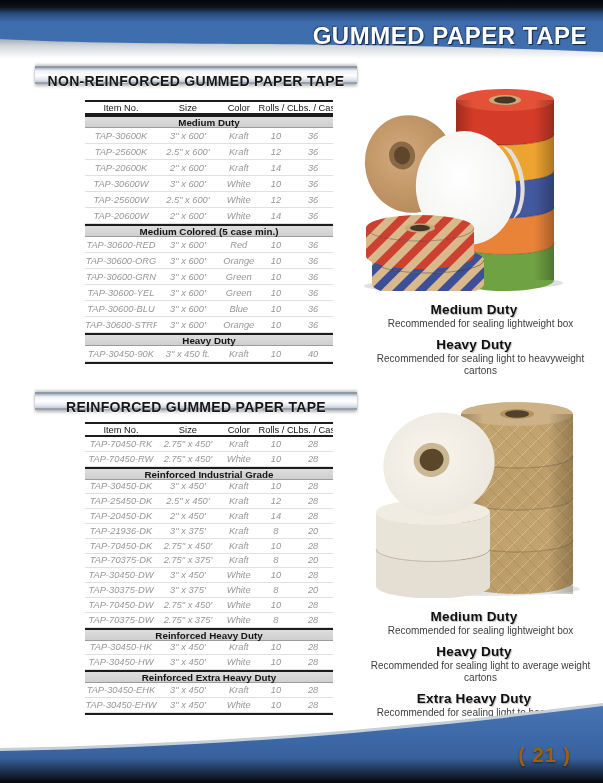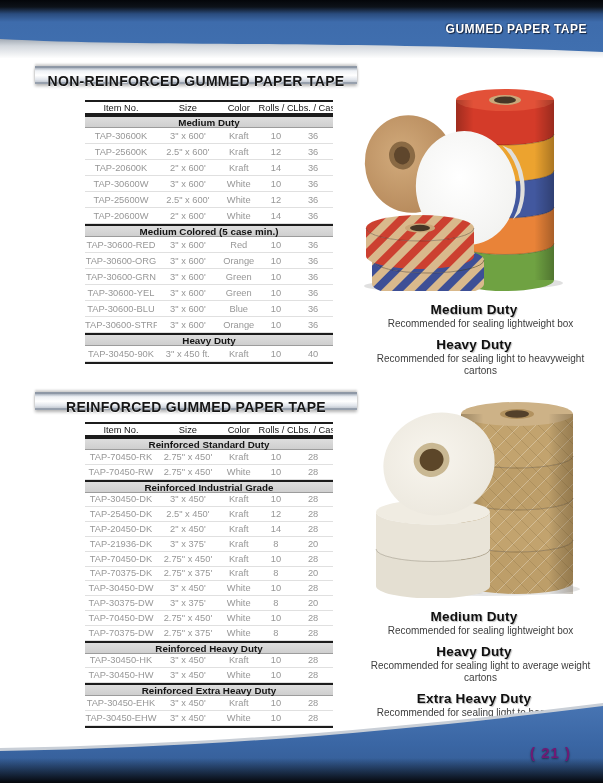--- a/index.html
+++ b/index.html
@@ -5,21 +5,21 @@
   * { margin:0; padding:0; box-sizing:border-box; }
   html,body { width:603px; height:783px; }
   body { font-family:"Liberation Sans", sans-serif; background:#ffffff; overflow:hidden; }
   .page { position:relative; width:603px; height:783px; background:#ffffff; overflow:hidden; }
 
   
   .top-banner { position:absolute; left:0; top:0; width:603px; height:58px; }
   .top-banner svg { position:absolute; left:0; top:0; }
   .banner-title {
     position:absolute; right:16px; top:22px;
-    font-size:12px; font-weight:bold; color:#ffffff; letter-spacing:0.5px;
+    font-size:24px; font-weight:bold; color:#ffffff; letter-spacing:0.5px;
     text-shadow:1px 1px 1px rgba(10,20,40,0.85), -1px -1px 1px rgba(10,20,40,0.35);
   }
 
   
   .title-band {
     position:absolute; left:35px; width:322px; height:18px; line-height:26px;
     text-align:center; font-size:14px; font-weight:bold; color:#161616; letter-spacing:0.3px;
     background:linear-gradient(180deg,#a9b2bf 0%, #eef1f5 20%, #ffffff 52%, #e2e6ec 82%, #c4cad3 100%);
     border-top:2px solid #8e98a6; border-bottom:2px solid #97a0ad;
     box-shadow:0 2px 3px rgba(0,0,0,0.30), 0 -2px 2px rgba(0,0,0,0.18);
@@ -34,21 +34,21 @@
   #table1 { top:422px; }
   .trow { display:flex; align-items:center; }
   .thead { border-top:2px solid #1c1c1c; border-bottom:2px solid #1c1c1c; height:15px; font-weight:normal; color:#161616; }
   .thead .tc { font-size:9.3px; }
   .sbar {
     border-top:2px solid #1c1c1c; border-bottom:1px solid #9c9c9c;
     background:linear-gradient(180deg,#dedede,#cfcfcf);
     height:13px; line-height:12px; text-align:center;
     font-size:9.8px; font-weight:bold; color:#141414;
   }
-  .drow { height:16px; font-size:9.3px; color:#979797; border-bottom:1px solid #e0e0e0; }
+  .drow { height:16px; font-size:9.3px; color:#979797; border-bottom:1px solid #e0e0e0;font-style:italic; }
   #table1 .drow { height:14.8px; }
   .tc { text-align:center; white-space:nowrap; overflow:hidden; }
   .c0 { width:29%; } .c1 { width:25%; } .c2 { width:16%; } .c3 { width:14%; } .c4 { width:16%; }
 
   
   .product-image { position:absolute; }
   #image0 { left:348px; top:86px; }
   #image1 { left:345px; top:392px; }
 
   
@@ -59,21 +59,21 @@
     font-size:13.5px; font-weight:bold; color:#101010; margin-top:7px; margin-bottom:1px;
     letter-spacing:0.2px; text-shadow:1px 1px 1px rgba(0,0,0,0.25);
   }
   .note-text { font-size:10px; color:#3d3d3d; line-height:12px;margin-left:13px; }
 
   
   .footer { position:absolute; left:0; top:698px; width:603px; height:85px; }
   .footer svg { position:absolute; left:0; top:0; }
   .page-number {
     position:absolute; right:32px; top:46px;
-    font-size:15px; font-weight:bold; color:#701a75; letter-spacing:1px;
+    font-size:20px; font-weight:bold; color:#a16207; letter-spacing:1px;
     text-shadow:0 1px 2px rgba(0,0,0,0.5);
   }
 </style>
 </head>
 <body>
 
 <div class="page">
 
   <div class="top-banner">
     <svg width="603" height="58" viewBox="0 0 603 58">
@@ -204,21 +204,20 @@
       </div>
     </div>
   <div class="tape-table" id="table1">
       <div class="trow thead">
         <span class="tc c0">Item No.</span>
         <span class="tc c1">Size</span>
         <span class="tc c2">Color</span>
         <span class="tc c3">Rolls / Case</span>
         <span class="tc c4">Lbs. / Case</span>
       </div>
-      <div class="sbar">Reinforced Standard Duty</div>
       <div class="trow drow">
         <span class="tc c0">TAP-70450-RK</span>
         <span class="tc c1">2.75" x 450'</span>
         <span class="tc c2">Kraft</span>
         <span class="tc c3">10</span>
         <span class="tc c4">28</span>
       </div>
       <div class="trow drow">
         <span class="tc c0">TAP-70450-RW</span>
         <span class="tc c1">2.75" x 450'</span>

